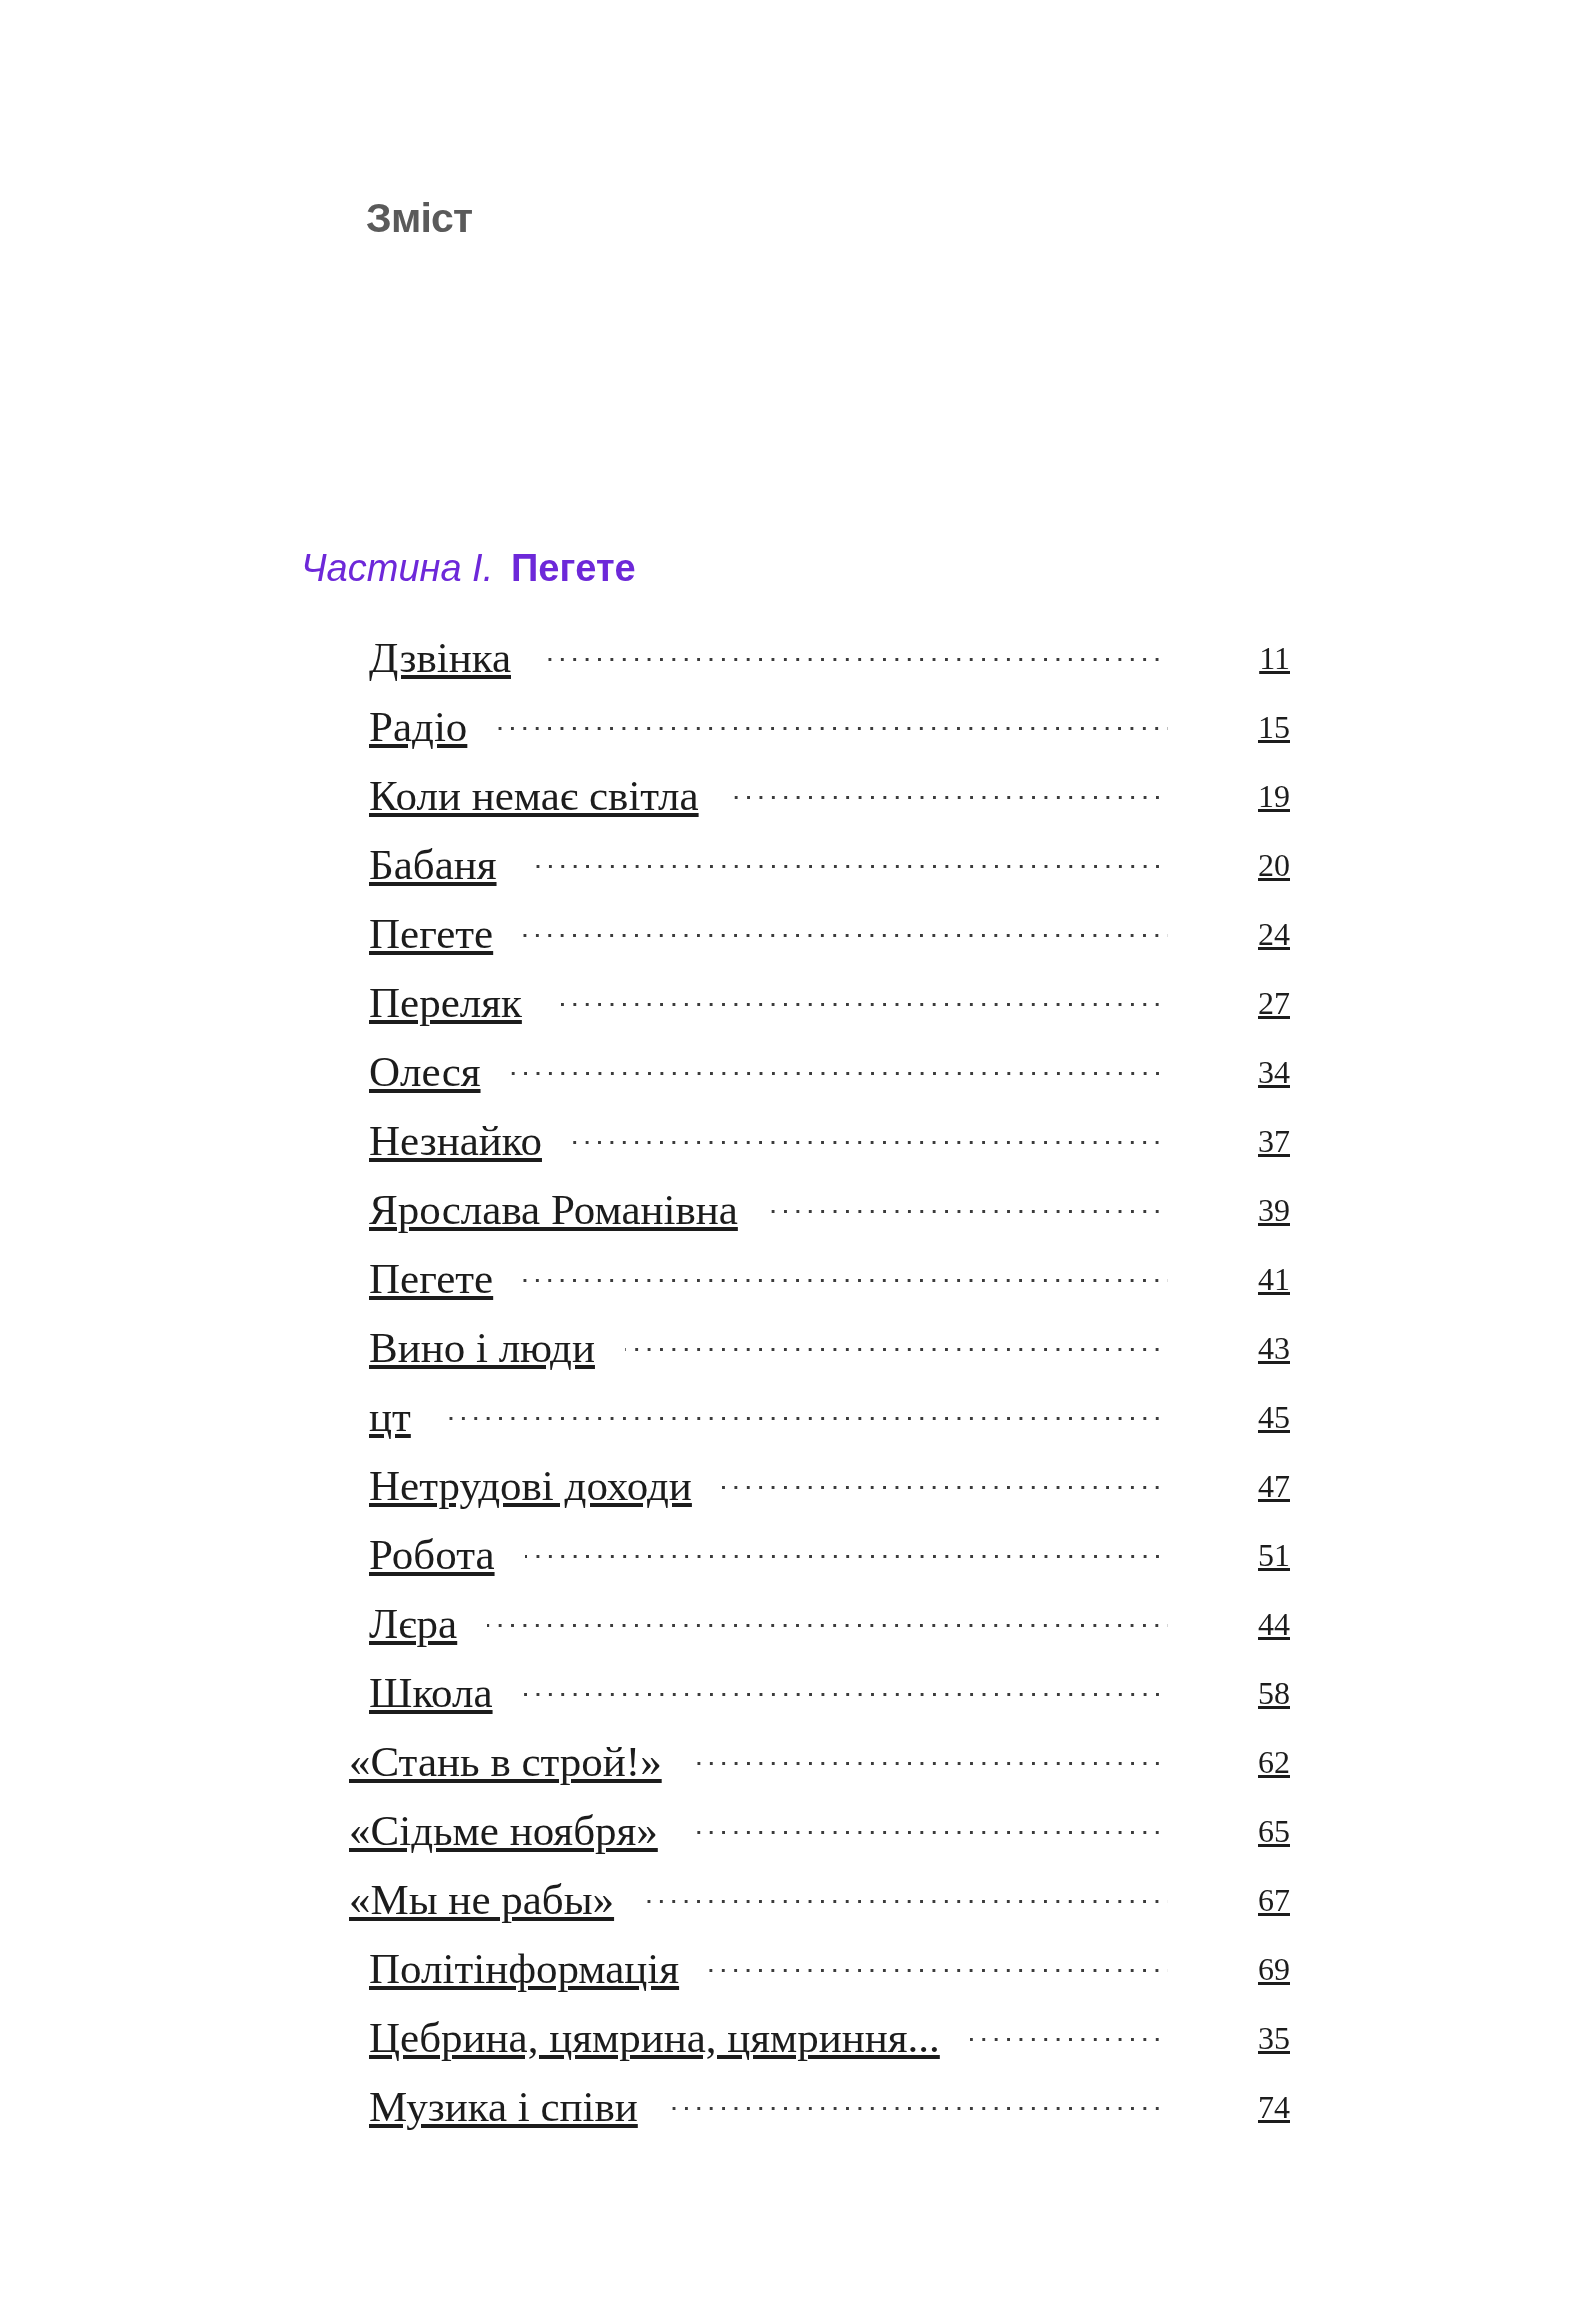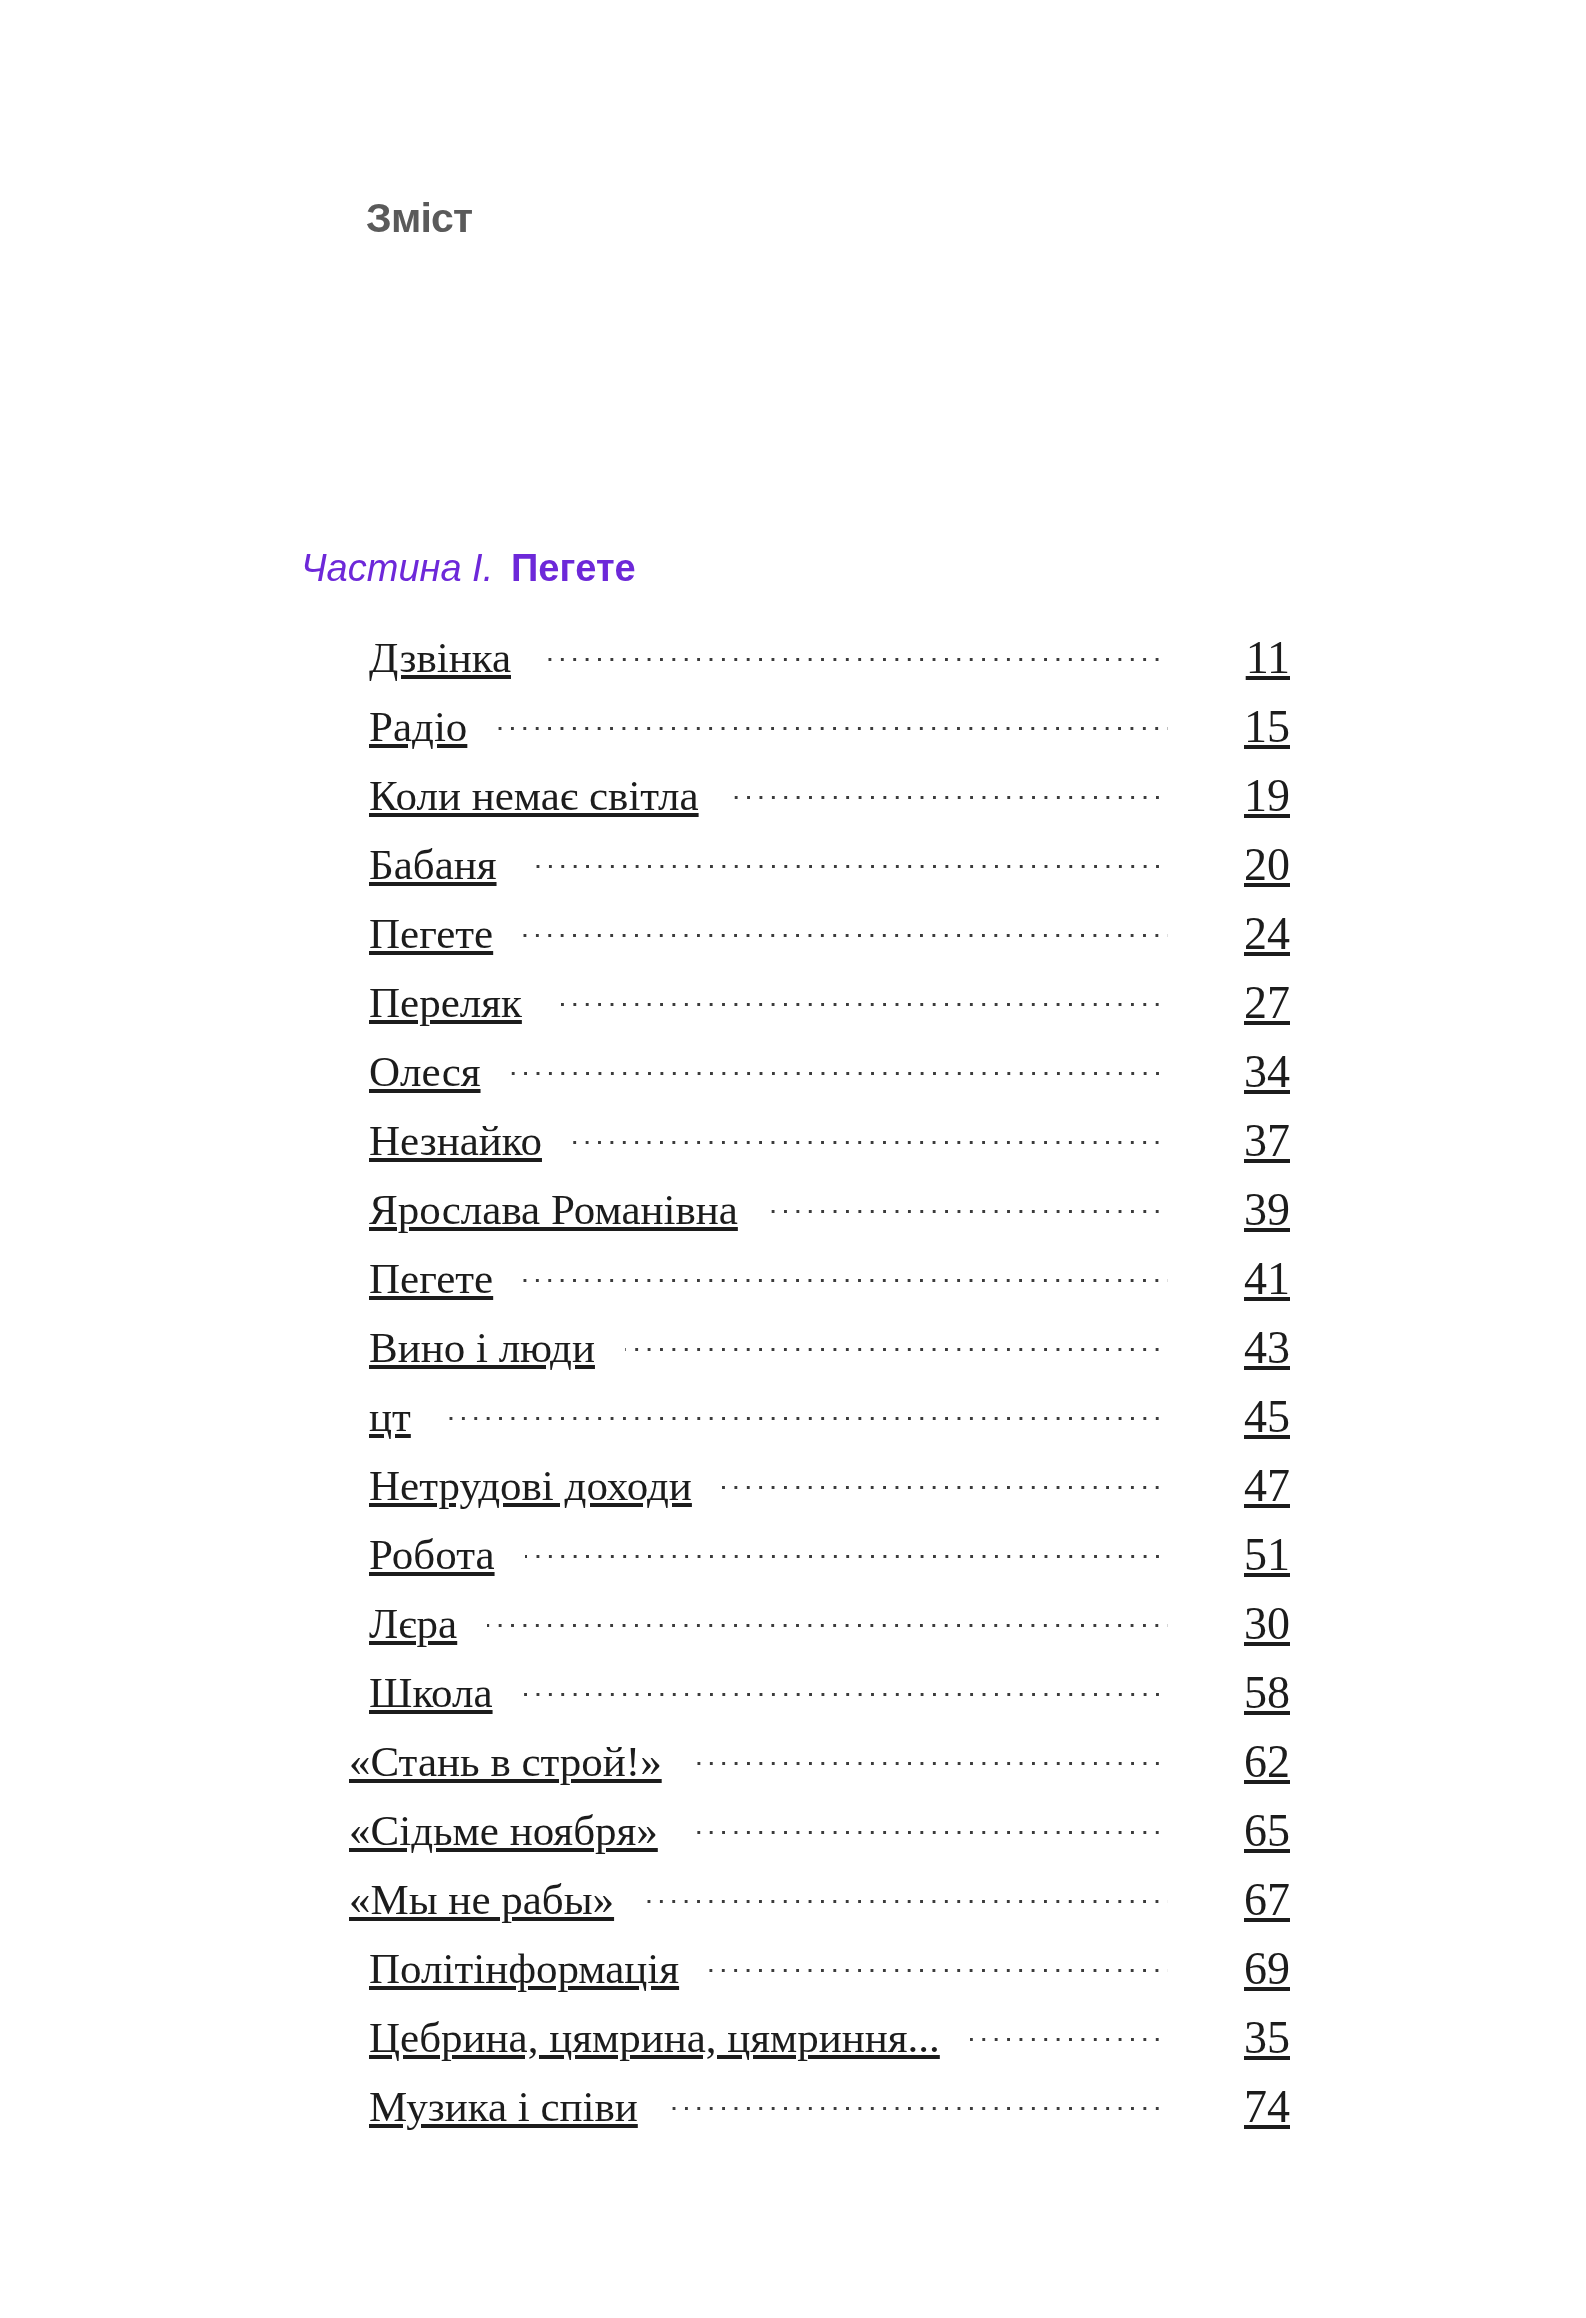--- a/index.html
+++ b/index.html
@@ -79,21 +79,21 @@
     min-width:33px;
     margin-left:30px;
     background-image:linear-gradient(to right, var(--dot-color) 2.5px, transparent 2.5px);
     background-size:12.4px 3.3px;
     background-repeat:repeat-x;
     background-position:right 0px top 25px; 
   }
   .toc-page{
     width:122px;
     flex:0 0 122px;
-    font-size:46px;
+    font-size:32px;
     line-height:50px;
     text-align:right;
     color:var(--text-color);
     font-feature-settings:"onum";
   }
 </style>
 </head>
 <body>
 
 <div class="page">
@@ -186,21 +186,21 @@
 
   <div class="toc-row">
     <span class="toc-title">Робота</span>
     <span class="leader"></span>
     <span class="toc-page">51</span>
   </div>
 
   <div class="toc-row">
     <span class="toc-title">Лєра</span>
     <span class="leader"></span>
-    <span class="toc-page">30</span>
+    <span class="toc-page">44</span>
   </div>
 
   <div class="toc-row">
     <span class="toc-title">Школа</span>
     <span class="leader"></span>
     <span class="toc-page">58</span>
   </div>
 
   <div class="toc-row quoted">
     <span class="toc-title">«Стань в строй!»</span>

